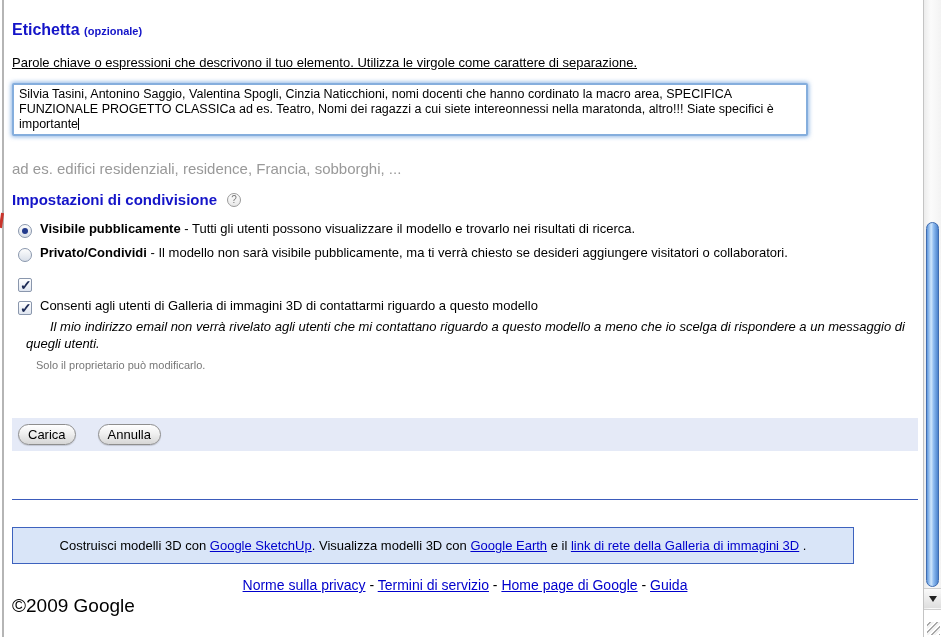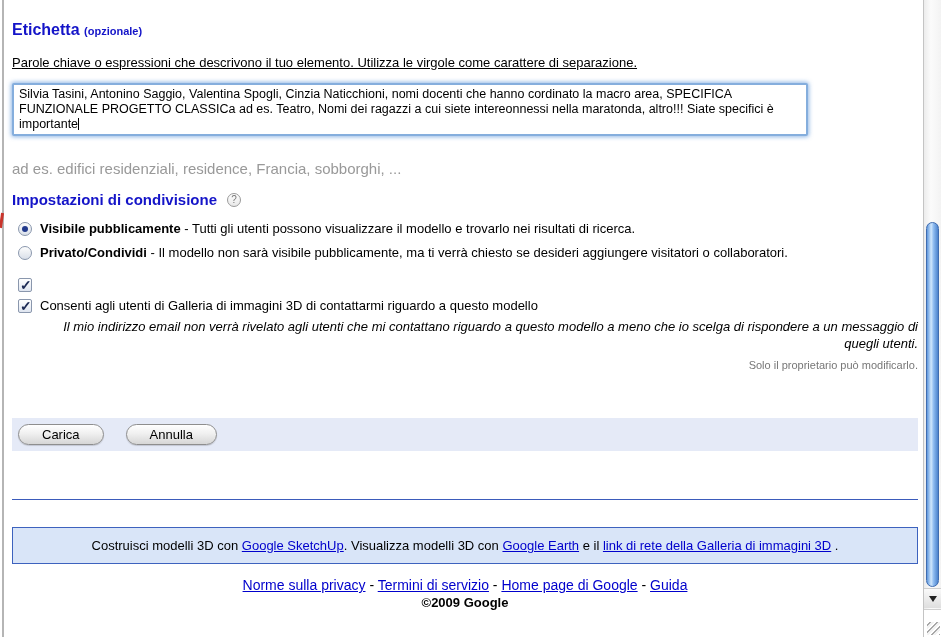--- a/index.html
+++ b/index.html
@@ -32,21 +32,21 @@
 
   h2.section { margin:30px 0 0 0; font-size:15px; color:#1414c8; font-weight:bold; }
   h2.first-section { margin-top:14px; }
   .help-icon {
     display:inline-block; width:14px; height:14px; margin-left:10px;
     border:1px solid #9a9a9a; border-radius:50%; color:#777;
     font-size:10px; font-weight:normal; line-height:12px; text-align:center;
     vertical-align:2px; background:linear-gradient(#fff,#e8e8e8); cursor:pointer;
   }
 
-  .opt-row { display:flex; align-items:flex-start; margin:4px 0 0 6px; line-height:20px; }
+  .opt-row { display:flex; align-items:center; margin:4px 0 0 6px; line-height:20px; }
   .opt-row.first { margin-top:11px; }
   .radio {
     flex:0 0 auto; width:14px; height:14px; margin:3px 8px 0 0;
     border:1px solid #8a97ad; border-radius:50%;
     background:linear-gradient(#fdfdfd,#d9dfe9); position:relative; cursor:pointer;
   }
   .radio[data-checked="true"]::after {
     content:""; position:absolute; left:3px; top:3px; width:6px; height:6px;
     border-radius:50%; background:#223a8c;
   }
@@ -54,47 +54,47 @@
     flex:0 0 auto; width:14px; height:14px; margin:3px 8px 0 0;
     border:1px solid #8a97ad; border-radius:2px;
     background:linear-gradient(#ffffff,#dfe5f0); position:relative; cursor:pointer;
   }
   .checkbox[data-checked="true"]::after {
     content:"\2713"; position:absolute; left:1px; top:-4px;
     font-size:14px; font-weight:bold; color:#1c2a55;
   }
   .opt-label b { font-weight:bold; }
 
-  p.email-note { margin:2px 0 0 14px; font-style:italic; text-indent:24px; line-height:17px;text-align:right; }
-  p.owner-note { margin:7px 0 0 24px; color:#777; font-size:11px;text-align:right; }
+  p.email-note { margin:2px 0 0 14px; font-style:italic; text-indent:24px; line-height:17px; }
+  p.owner-note { margin:7px 0 0 24px; color:#777; font-size:11px; }
 
   .button-bar {
     margin-top:47px; width:906px; height:33px; background:#e5eaf7;
     display:flex; align-items:center; padding-left:6px;
   }
   .aqua-btn {
-    height:21px; padding:0 23px; margin-right:22px;
+    height:21px; padding:0 9px; margin-right:22px;
     border:1px solid #8e8e8e; border-radius:11px;
     background:linear-gradient(#ffffff,#f0f0f0 45%,#d6d6d6);
     font-family:"Liberation Sans", sans-serif; font-size:13px; color:#000;
     box-shadow:0 1px 1px rgba(0,0,0,.15); cursor:pointer;
   }
 
   .divider { margin-top:48px; width:906px; height:0; border-top:1px solid #3b5bbb; }
 
   .promo-box {
-    margin-top:27px; width:906px; padding:10px 12px;
+    margin-top:27px; width:842px; padding:10px 12px;
     background:#d9e5f8; border:1px solid #3d62be;
     text-align:center; font-size:13px;
   }
   a.blue-link { color:#0000cc; text-decoration:underline; cursor:pointer; }
 
   .footer-links { margin-top:13px; text-align:center; font-size:14px; }
   .footer-links .sep { color:#000; }
-  .copyright { margin-top:2px; text-align:center; font-size:13px;font-weight:bold; }
+  .copyright { margin-top:2px; font-size:19px; }
 
   
   .scrollbar {
     position:absolute; right:0; top:0; width:18px; height:637px;
     background:linear-gradient(to right,#ececec,#fbfbfb 40%,#f3f3f3);
     border-left:1px solid #c4c4c4;
   }
   .scroll-thumb {
     position:absolute; left:2px; top:222px; width:13px; height:365px;
     border-radius:7px; border:1px solid #3f6cb0;

